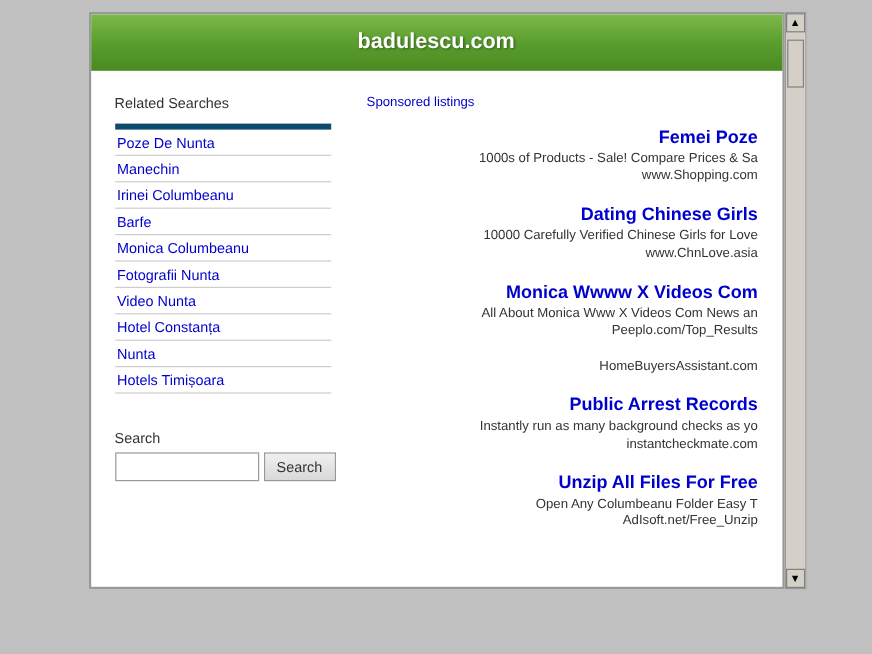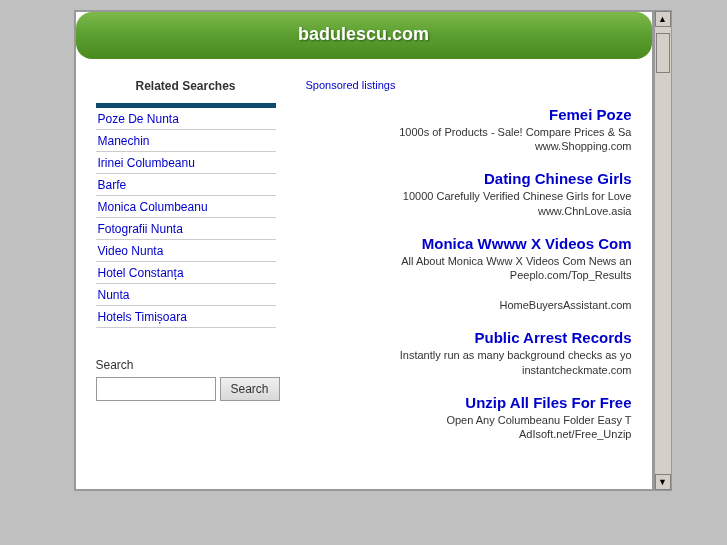--- a/index.html
+++ b/index.html
@@ -57,21 +57,20 @@
       border: 1px solid #808080;
       position: absolute;
       top: 5px;
       left: 1px;
     }
     
     .site-header {
       background: linear-gradient(to bottom, #7db84a, #5a9e2f, #4a8a20);
       padding: 12px 20px 14px;
       text-align: center;
-      border-radius: 16px;
     }
     .site-title {
       color: white;
       font-size: 18px;
       font-weight: bold;
       text-shadow: 1px 1px 2px rgba(0,0,0,0.4);
     }
     .subtitle-bar {
       background: #5a7ea0;
       color: white;
@@ -88,23 +87,22 @@
     }
     
     .left-col {
       width: 220px;
       padding: 0 20px;
       flex-shrink: 0;
     }
     .related-searches-title {
       color: #333;
       font-size: 12px;
-      font-weight: bold;
+      font-weight: normal;
       margin-bottom: 10px;
-      text-align: center;
     }
     .related-searches-list {
       list-style: none;
       border-top: 5px solid #0c4a6e;
     }
     .related-searches-list li {
       border-bottom: 1px solid #ccc;
       padding: 3px 2px;
     }
     .related-searches-list li a {

